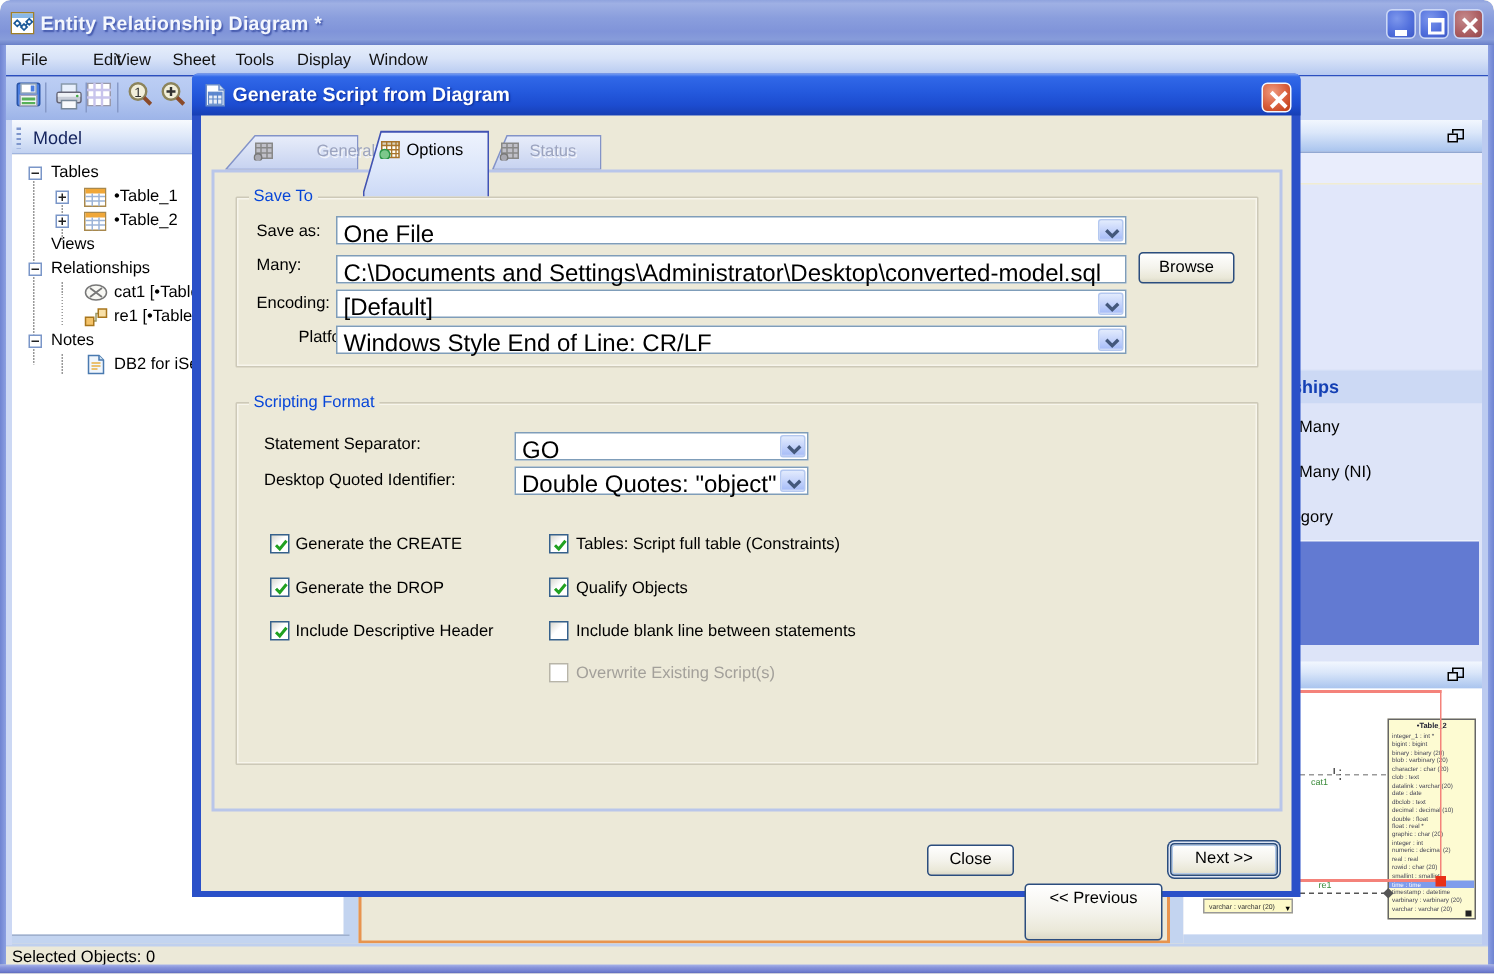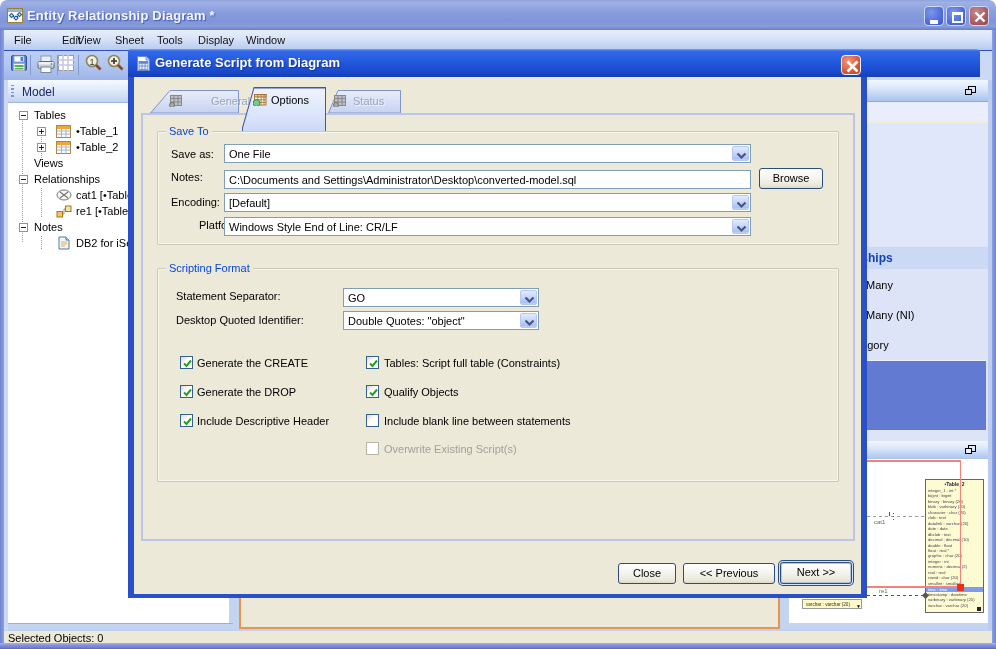--- a/index.html
+++ b/index.html
@@ -63,21 +63,21 @@
 #bbar { position:absolute; left:0px; top:643px; width:996px; height:6px;
   background:linear-gradient(#a8b4ea 0%, #8793da 35%, #717fd0 75%, #5a67b8 100%); }
 
 #lbord { position:absolute; left:0; top:30px; width:4px; height:613px; background:linear-gradient(90deg,#6f84d2,#8ca0e2); }
 #rbord { position:absolute; left:992px; top:30px; width:4px; height:613px; background:linear-gradient(90deg,#8ca0e2,#6f84d2); }
 #rfill { position:absolute; left:988px; top:80px; width:4px; height:550px; background:#bccbf0; }
 
 
 #dlg { position:absolute; left:128px; top:49px; width:739px; height:549px; z-index:10;
   background:#2a50c8; border-radius:4px 4px 0 0; }
-#dtbar { position:absolute; left:0; top:0; width:852px; height:28px; border-radius:4px 4px 0 0;
+#dtbar { position:absolute; left:0; top:0; width:739px; height:28px; border-radius:4px 4px 0 0;
   background:linear-gradient(#7aa0f4 0%, #3168e8 8%, #2459dd 45%, #1c4cd0 75%, #173fb4 100%); }
 #dtbar .t { position:absolute; left:27px; top:6px; font-size:13px; font-weight:bold; color:#fff; text-shadow:1px 1px 1px #12339e; }
 #dclose { position:absolute; left:713px; top:6px; width:20px; height:20px; border-radius:4px; border:1px solid #f4f7fd;
   background:radial-gradient(circle at 35% 30%, #ef9a7e 0%, #d95f3d 55%, #bc3a12 100%); }
 #dbody { position:absolute; left:6px; top:28px; width:727px; height:517px; background:#ece9d8; }
 
 .tab { position:absolute; font-size:11px; }
 .tabshape { position:absolute; left:0; top:0; width:100%; height:100%; }
 #tab-general { left:16px; top:12.5px; width:89px; height:23px; }
 #tab-options { left:108px; top:10px; width:84px; height:44px; z-index:5; }
@@ -85,23 +85,23 @@
 .tab .lbl { position:absolute; top:5px; }
 #tab-general .lbl { left:39px; top:5px; color:#9ba3be; text-shadow:1px 1px 0 #f2f4fa;margin-left:22px;}
 #tab-options .lbl { left:29px; top:7px; color:#000; }
 #tab-status .lbl  { left:25px; top:5px; color:#9ba3be; text-shadow:1px 1px 0 #f2f4fa;}
 .tabicon { position:absolute; width:14px; height:13px; }
 
 #page { position:absolute; left:7px; top:36px; width:714px; height:428px; border:2px solid #b9c6ea; }
 .grp { position:absolute; border:1px solid #cdc9b8; border-radius:1px; box-shadow:1px 1px 0 #f7f5ec inset, -1px -1px 0 #f7f5ec inset; }
 .grp .cap { position:absolute; left:8px; top:-7px; background:#ece9d8; padding:0 3px; color:#0846d8; }
 #grp1 { left:23px; top:54px; width:682px; height:114px; }
-#grp2 { left:23px; top:191px; width:682px; height:214px; }
+#grp2 { left:23px; top:191px; width:682px; height:242px; }
 .flabel { position:absolute; color:#000; }
-.field { position:absolute; background:#fff; border:1px solid #7f9db9; font-size:11px; color:#000;padding-left:23px; }
+.field { position:absolute; background:#fff; border:1px solid #7f9db9; font-size:16px; color:#000;padding-left:23px; }
 .field .tx { position:absolute; left:4px; top:2.5px; white-space:nowrap; }
 .drop { position:absolute; right:1px; top:1px; bottom:1px; width:17px; border-radius:2px;
   background:linear-gradient(#e2ebfd 0%, #c8d6fb 45%, #abc0f8 90%, #c8d4f8 100%); border:1px solid #b4c8f0;}
 .drop svg { position:absolute; left:3px; top:5px; }
 .btn { position:absolute; background:linear-gradient(#ffffff 0%, #f4f3ec 50%, #eae8d8 85%, #dcd9c8 100%);
   border:1px solid #2b4d7e; border-radius:3px; text-align:center; color:#000; font-size:11px; }
 .btn span { position:relative; top:3px; }
 
 .cb { position:absolute; width:13px; height:13px; background:linear-gradient(135deg,#d8d8d0 0%,#fff 45%); border:1px solid #36618c; }
 .cb svg { position:absolute; left:1px; top:1px; }
@@ -428,21 +428,21 @@
       </div>
     <div class="flabel" style="left:37px;top:71px;">Save as:</div>
     <div class="field" style="left:90px;top:67px;width:527px;height:19px;">
         <div class="tx">One File</div>
       <div class="drop">
           <svg width="11" height="8" viewBox="0 0 11 8">
             <path d="M1.5 1.5 L5.5 5.5 L9.5 1.5" fill="none" stroke="#44587c" stroke-width="2.2"></path>
           </svg>
         </div>
       </div>
-    <div class="flabel" style="left:37px;top:94px;">Notes:</div>
+    <div class="flabel" style="left:37px;top:94px;">Many:</div>
     <div class="field" style="left:90px;top:93px;width:527px;height:19px;">
         <div class="tx">C:\Documents and Settings\Administrator\Desktop\converted-model.sql</div>
       </div>
     <div class="btn" style="left:625px;top:91px;width:64px;height:21px;"><span>Browse</span></div>
     <div class="flabel" style="left:37px;top:119px;">Encoding:</div>
     <div class="field" style="left:90px;top:116px;width:527px;height:19px;">
         <div class="tx">[Default]</div>
       <div class="drop">
           <svg width="11" height="8" viewBox="0 0 11 8">
             <path d="M1.5 1.5 L5.5 5.5 L9.5 1.5" fill="none" stroke="#44587c" stroke-width="2.2"></path>
@@ -510,16 +510,16 @@
           <path d="M2 5.5 L4.5 8 L9 2.5" fill="none" stroke="#21a121" stroke-width="2"></path>
         </svg>
       </div>
     <div class="cblbl" style="left:250px;top:309px;">Qualify Objects</div>
     <div class="cb" style="left:232px;top:337px;"></div>
     <div class="cblbl" style="left:250px;top:338px;">Include blank line between statements</div>
     <div class="cb" style="left:232px;top:365px;border-color:#b8b5a8;background:#fff;"></div>
     <div class="cblbl disab" style="left:250px;top:366px;">Overwrite Existing Script(s)</div>
 
     <div class="btn" style="left:484px;top:486px;width:58px;height:21px;"><span>Close</span></div>
-    <div class="btn" style="left:549px;top:486px;width:92px;height:21px;"><span>&lt;&lt; Previous</span></div>
+    <div class="btn" style="left:549px;top:512px;width:92px;height:38px;"><span>&lt;&lt; Previous</span></div>
     <div class="btn" style="left:646px;top:485px;width:72px;height:22px;box-shadow:0 0 0 1px #dce4f2, 0 0 0 2px #2b4d7e, inset 0 0 0 1px #b0c8e8;"><span>Next &gt;&gt;</span></div>
   </div>
 </div>
 
 </body></html>

